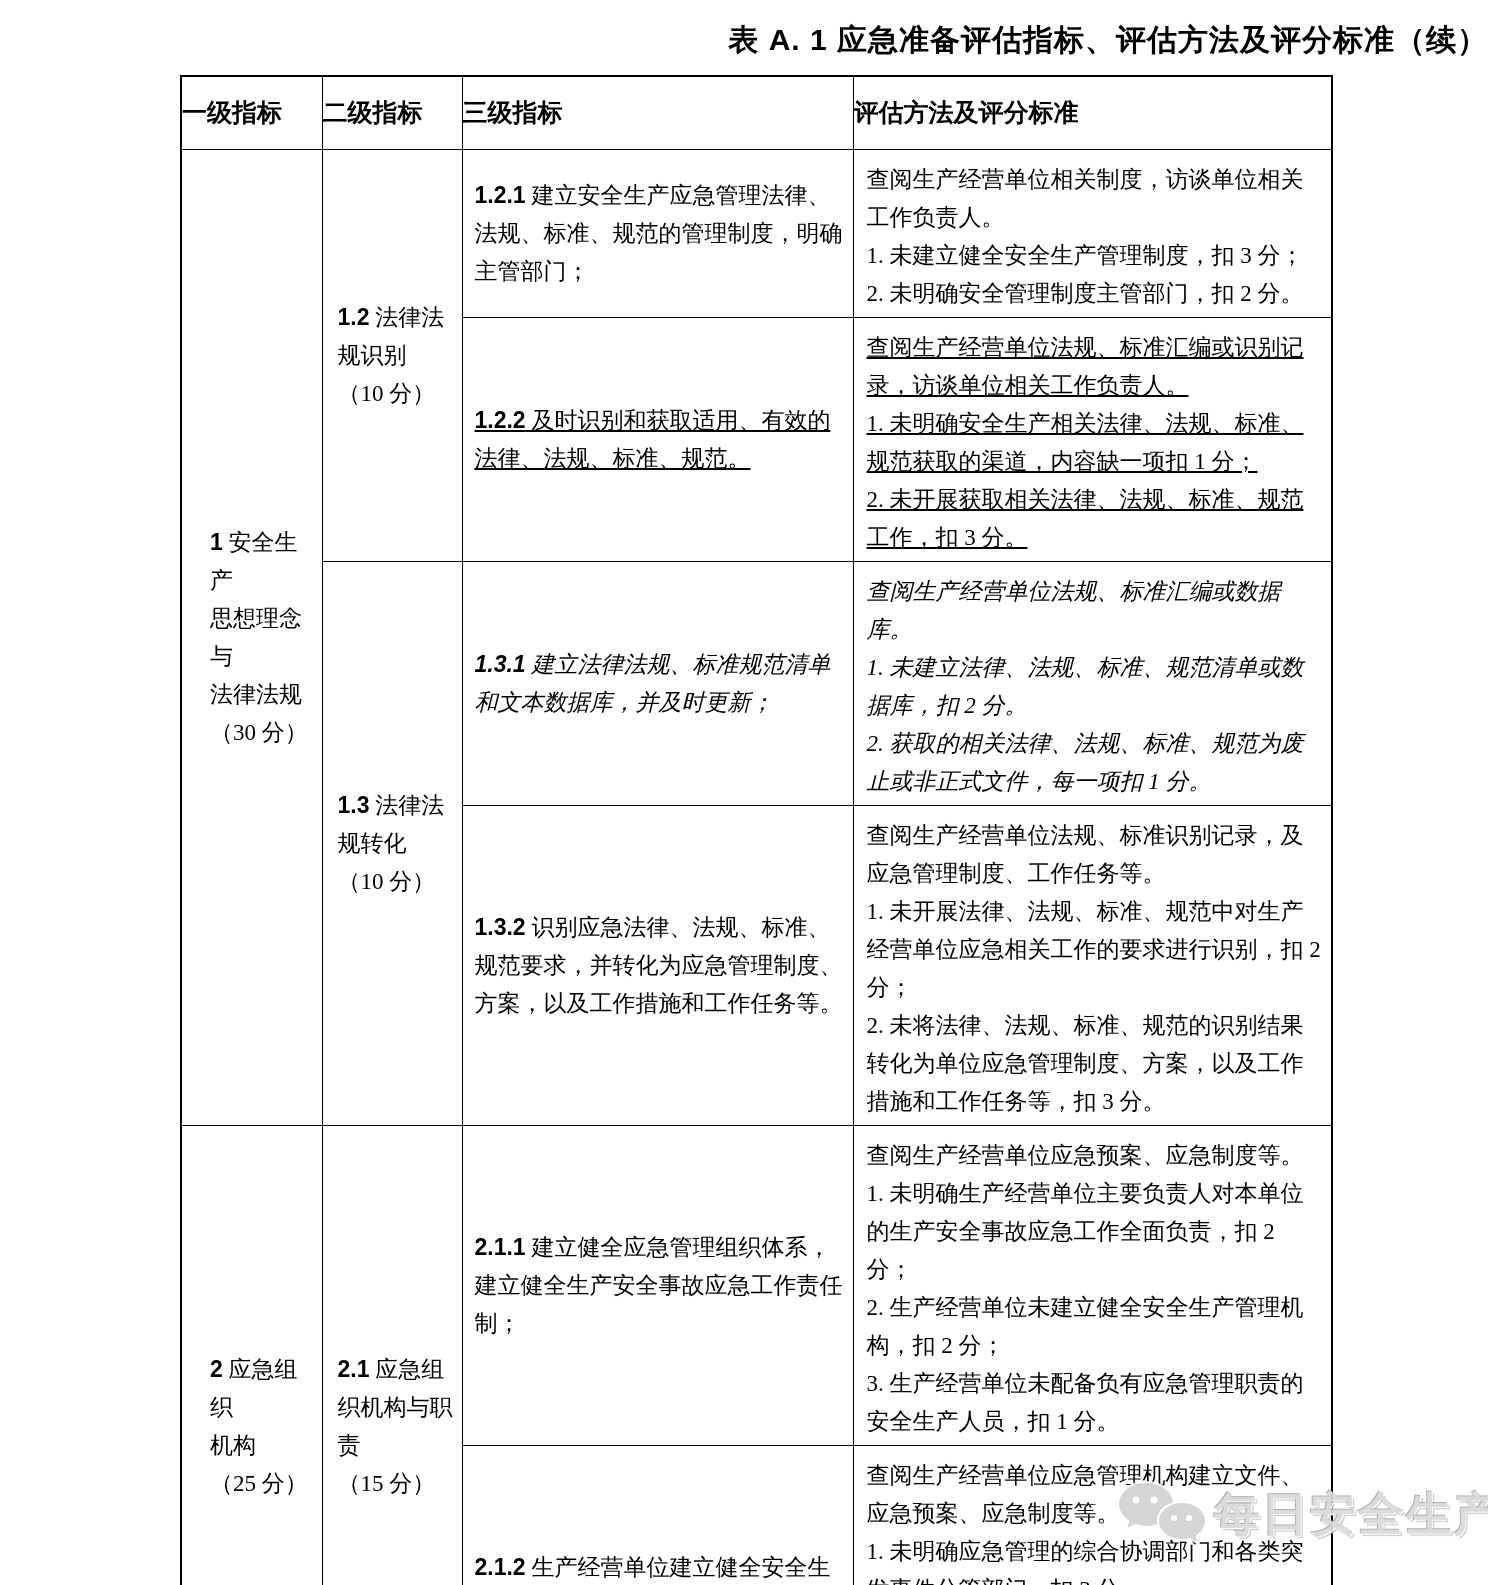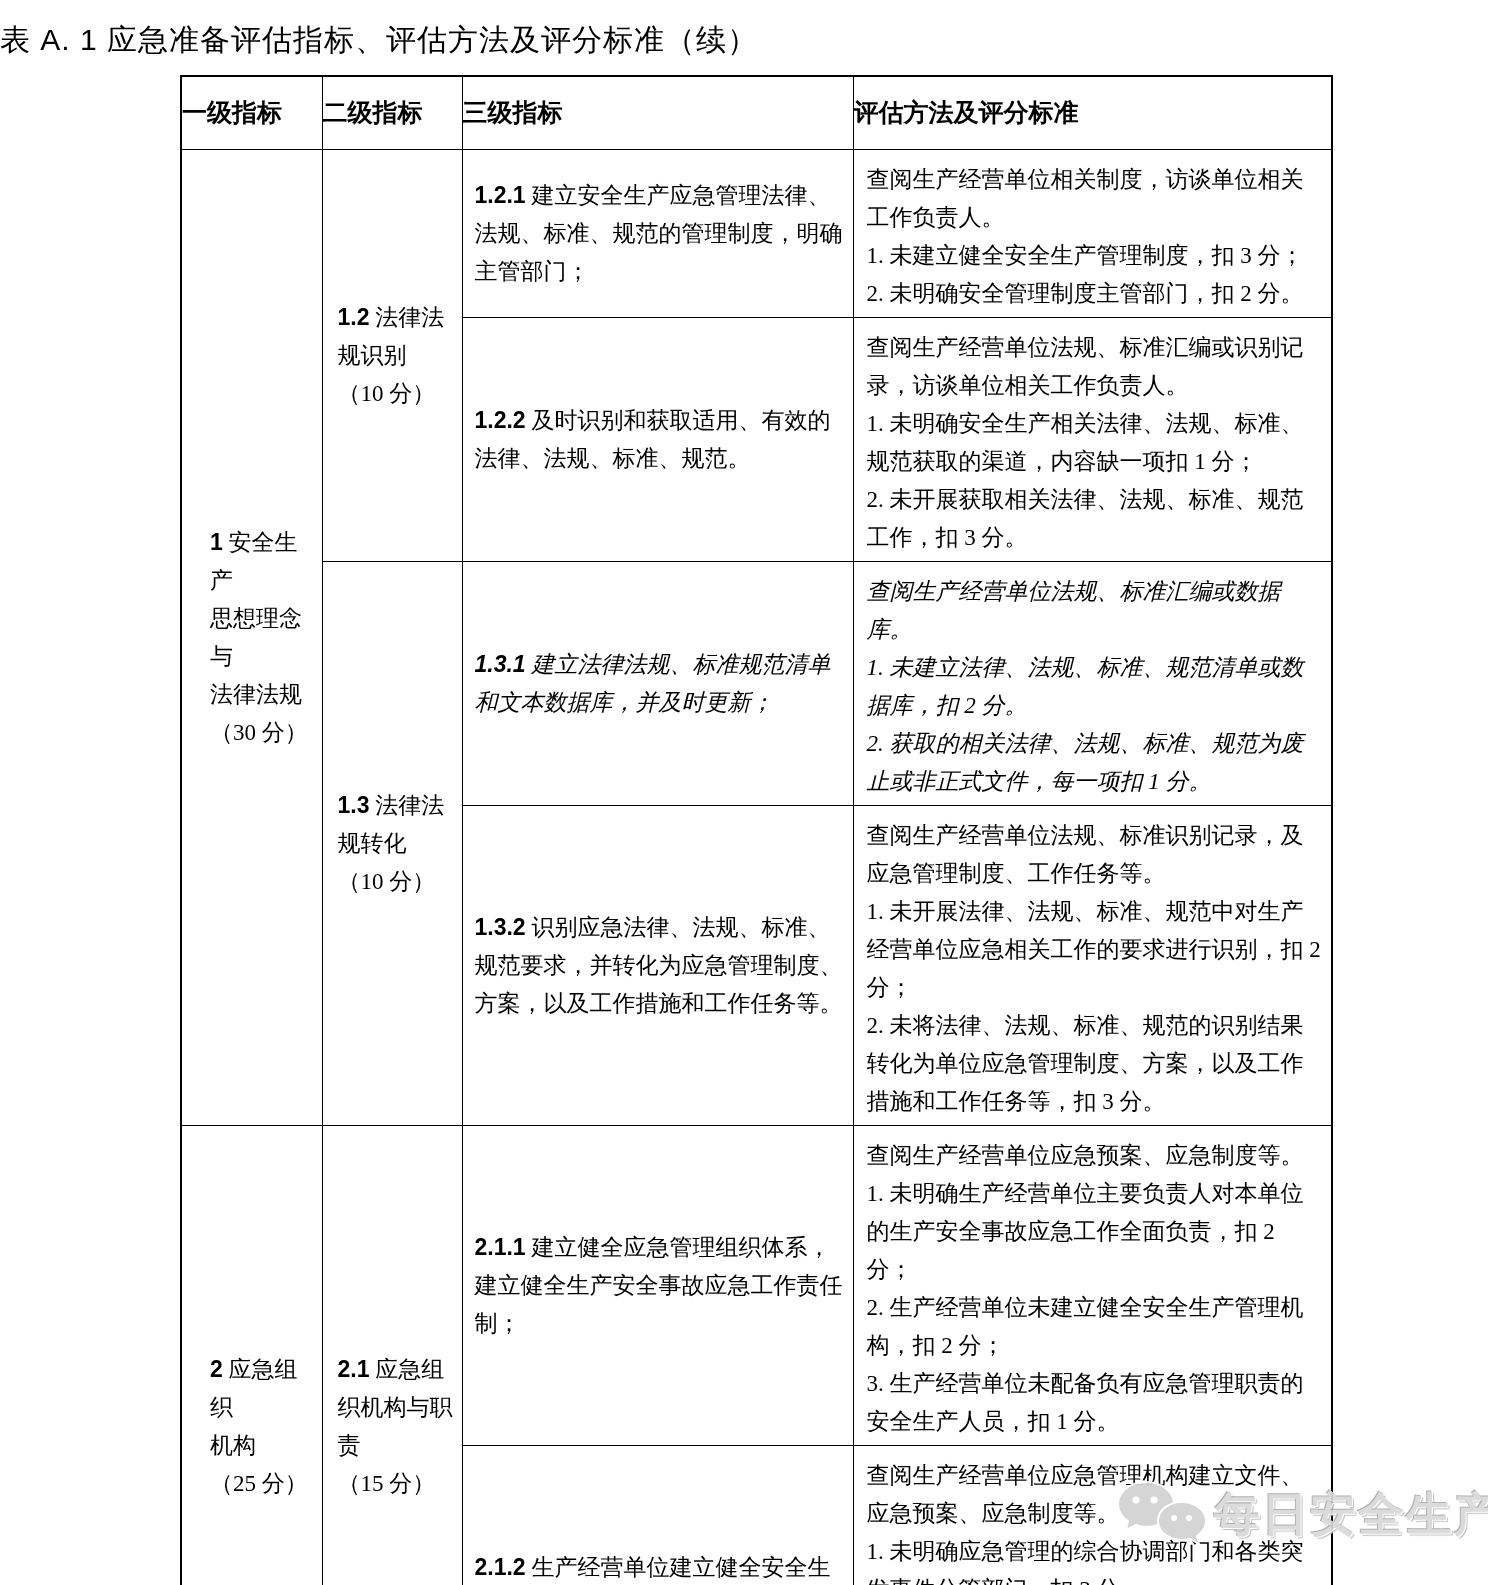--- a/index.html
+++ b/index.html
@@ -3,43 +3,43 @@
 <meta charset="utf-8">
 <style>
   * { box-sizing: border-box; margin: 0; padding: 0; }
   html, body { background: #ffffff; }
   body {
     width: 1488px; height: 1585px; position: relative; overflow: hidden;
     font-family: "Liberation Serif", serif; color: #000;
   }
   .doc-title {
     position: absolute; top: 20px; left: 0; width: 100%;
-    text-align: left; font-family: "Liberation Sans", sans-serif;
-    font-weight: 400; font-size: 30px; letter-spacing: 1px;
+    text-align: right; font-family: "Liberation Sans", sans-serif;
+    font-weight: 700; font-size: 30px; letter-spacing: 1px;
   }
   table.eval {
     position: absolute; left: 180px; top: 75px; width: 1151px;
     border-collapse: collapse; table-layout: fixed;
     border: 2.5px solid #000;
   }
   table.eval td, table.eval th {
     border: 1.7px solid #000; vertical-align: middle;
   }
   th.hcell {
     height: 73px; font-family: "Liberation Sans", sans-serif;
     font-weight: 700; font-size: 25px; text-align: left;
   }
   td { font-size: 23px; line-height: 38px; }
   .txt { white-space: pre-line; }
   b.num { font-family: "Liberation Sans", sans-serif; font-weight: 700; }
   td.c1 { padding: 6px 8px 6px 28px; }
   td.c2 { padding: 6px 6px 6px 15px; }
   td.c3 { padding: 6px 10px 6px 12px; }
   td.c4 { vertical-align: top; padding: 11px 5px 4px 13px; }
-  .r1 { height: 167px; } .r2 { height: 227px; } .r3 { height: 195px; font-style: italic; }
+  .r1 { height: 167px; } .r2 { height: 227px; text-decoration: underline; } .r3 { height: 195px; font-style: italic; }
   .r4 { height: 280px; } .r5 { height: 270px; } .r6 { height: 273px; }
   .watermark {
     position: absolute; left: 1116px; top: 1480px; z-index: 5;
     display: flex; align-items: center; gap: 6px; opacity: 0.92;
   }
   .wm-text {
     font-family: "Liberation Sans", sans-serif; font-weight: 700;
     font-size: 46px; letter-spacing: 2px; color: #d9d9d9;
     text-shadow: -1px -1px 0 #aaaaaa, 1px 1px 0 #ffffff, 2px 2px 1px #bbbbbb;
     white-space: nowrap;

